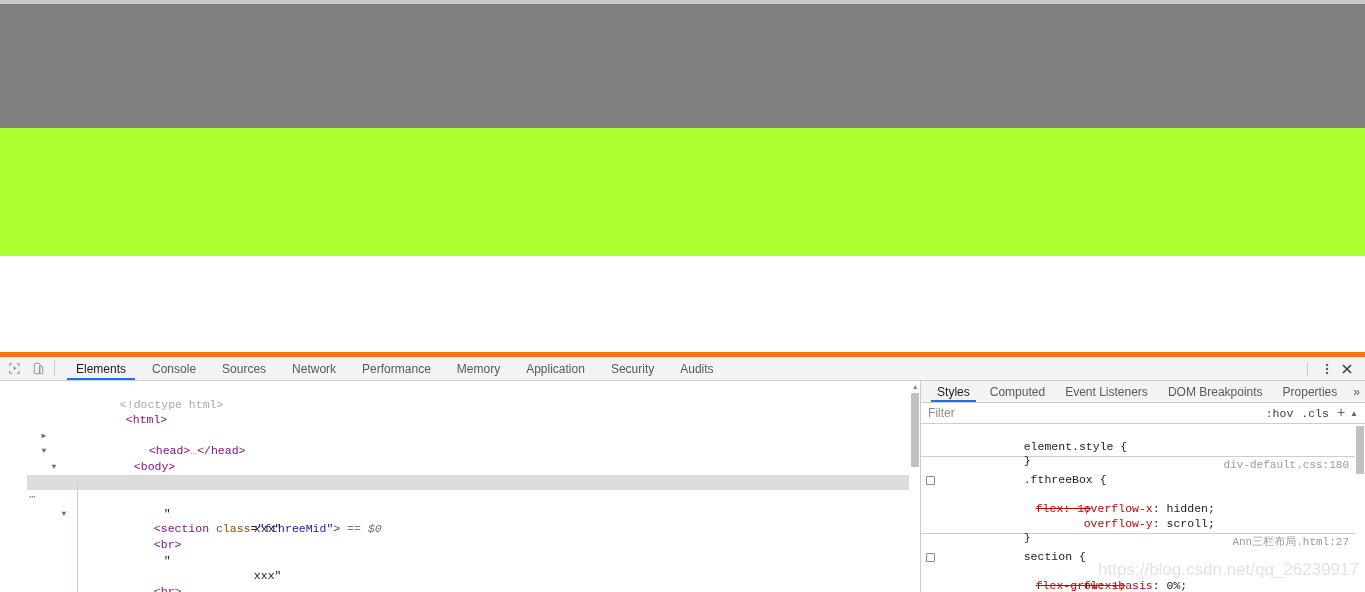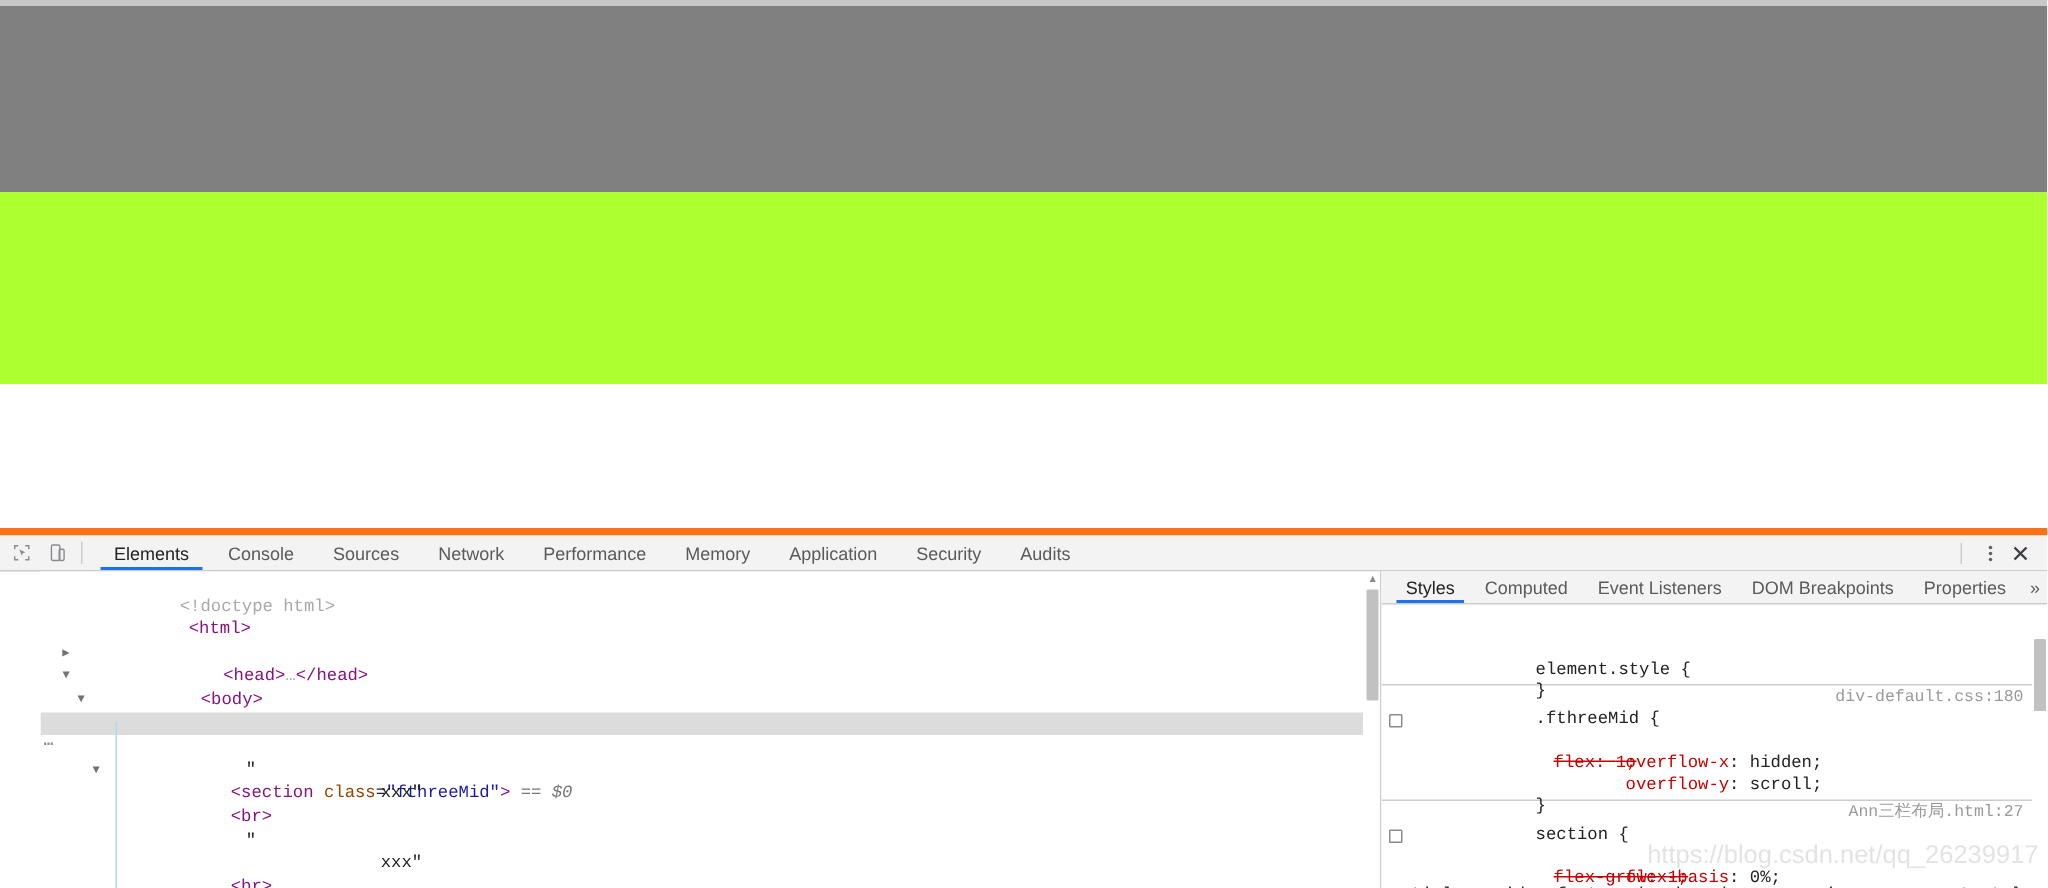--- a/index.html
+++ b/index.html
@@ -574,35 +574,42 @@
               <span>DOM Breakpoints</span>
             </div>
           <div class="st-tab">
               <span>Properties</span>
             </div>
           <div class="st-more">
               <span>»</span>
             </div>
         </div>
 
+        <div class="styles-toolbar">
+          <input class="filter-input" type="text" value="" placeholder="Filter" style="">
+          <span class="tb-btn">:hov</span>
+          <span class="tb-btn">.cls</span>
+          <span class="tb-plus">+</span>
+          <span class="tb-arrow">▲</span>
+        </div>
 
         <div class="styles-content">
 
           <div class="rule">
             <div class="rule-line">
               <span class="selname">element.style</span><span> {</span>
             </div>
             <div class="rule-line">
               <span>}</span>
             </div>
           </div>
 
           <div class="rule">
             <div class="rule-line">
-              <span class="selname">.fthreeMid</span><span> {</span>
+              <span class="selname">.fthreeBox</span><span> {</span>
               <span class="origin">div-default.css:180</span>
             </div>
             <div class="rule-line decl">
               <span class="checkbox"></span>
               <span class="strike">flex</span><span class="strike">: </span><span class="strikev">1</span><span class="strike">;</span>
             </div>
             <div class="rule-line decl">
               <span class="prop">overflow-x</span><span>: </span><span class="val">hidden</span><span>;</span>
             </div>
             <div class="rule-line decl">

